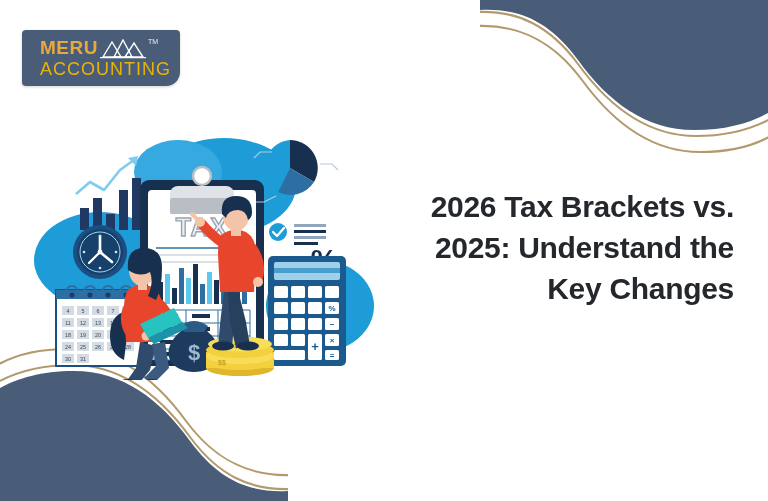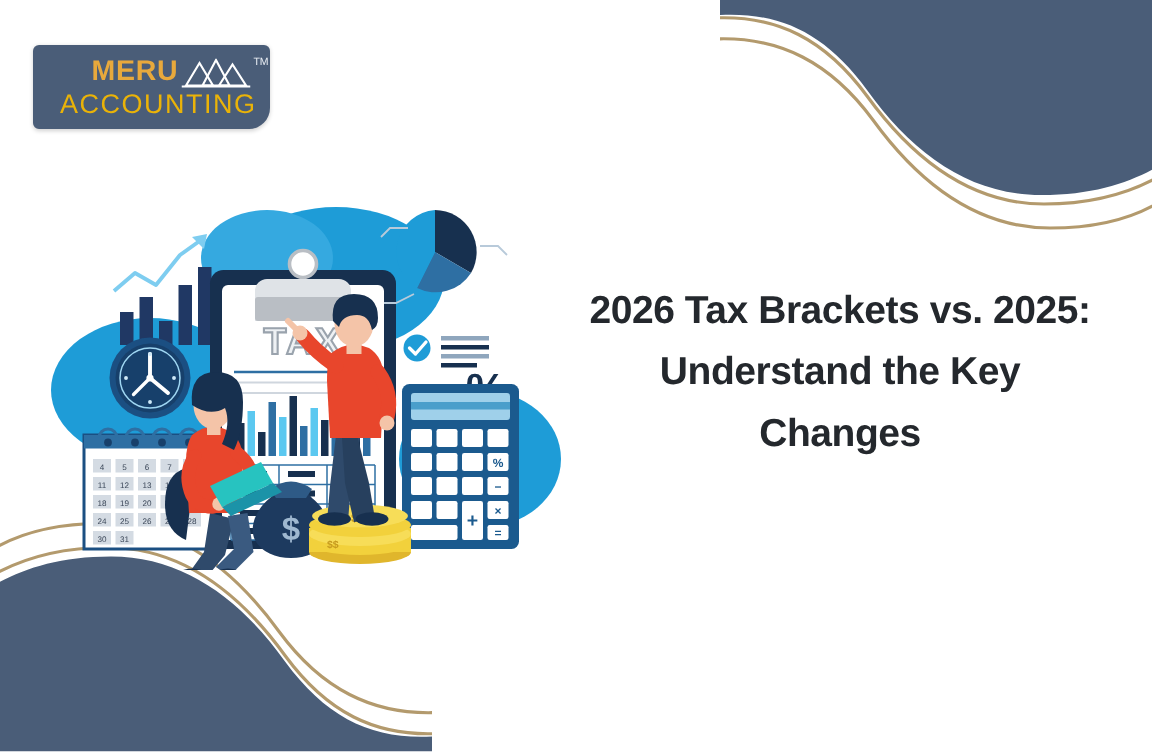--- a/index.html
+++ b/index.html
@@ -43,21 +43,20 @@
     position: relative;
     width: 100%;
     height: 100%;
   }
   .logo-row1 {
     position: absolute;
     left: 18px;
     top: 8px;
     display: flex;
     align-items: flex-start;
-    margin-left: 21px;
   }
   .logo-meru {
     color: #e8a93c;
     font-size: 19px;
     font-weight: bold;
     letter-spacing: 0.5px;
     line-height: 20px;
   }
   .logo-mountain {
     margin-left: 2px;
@@ -79,23 +78,23 @@
     letter-spacing: 1px;
     line-height: 20px;
   }
 
   
   .headline {
     position: absolute;
     left: 386px;
     top: 186px;
     width: 348px;
-    text-align: center;
+    text-align: right;
     color: #24282d;
-    font-size: 26px;
+    font-size: 30px;
     font-weight: bold;
     line-height: 41px;
     letter-spacing: -0.3px;
   }
 
   
   .illustration {
     position: absolute;
     left: 28px;
     top: 120px;

